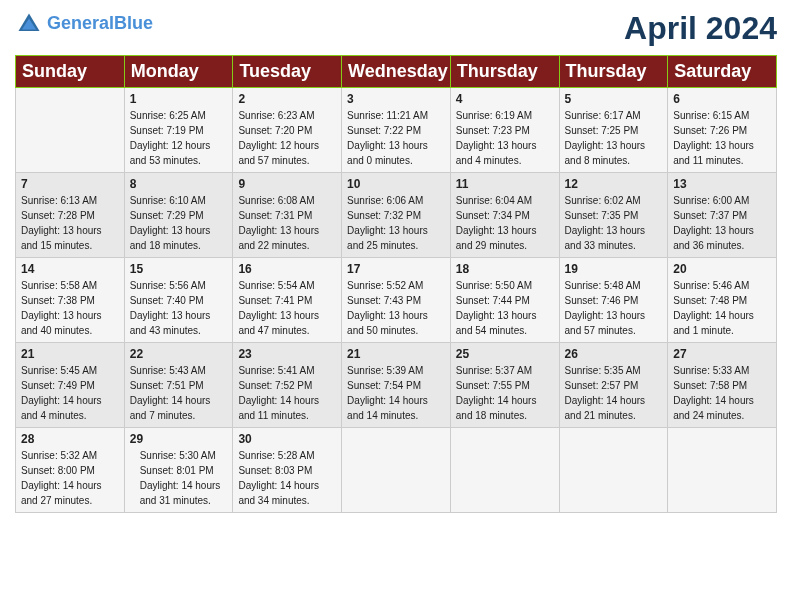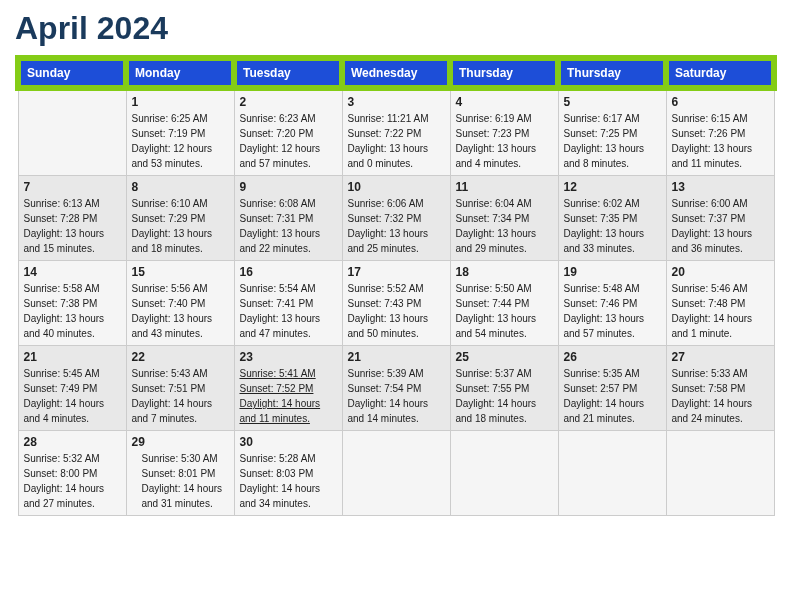--- a/index.html
+++ b/index.html
@@ -49,27 +49,27 @@
     .location {
       font-size: 14px;
       color: #333;
     }
     table {
       width: 100%;
       border-collapse: collapse;
       table-layout: fixed;
     }
     thead tr th {
-      background-color: #1d4ed8;
+      background-color: #7f1d1d;
       color: #fff;
       text-align: left;
       padding: 5px 6px;
-      font-size: 12px;
+      font-size: 18px;
       font-weight: bold;
-      border: 6px solid #84cc16;
+      border: 1px solid #84cc16;
     }
     tbody tr td {
       border: 1px solid #ccc;
       vertical-align: top;
       padding: 4px 5px;
       font-size: 10px;
       color: #222;
       height: 78px;
     }
     tbody tr:nth-child(odd) td {
@@ -85,20 +85,29 @@
     }
     .day-info {
       line-height: 1.5;
     }
   </style>
 </head>
 <body>
 
 <div class="container">
   <div class="header-row">
+    <div class="logo">
+      <svg class="logo-icon" viewBox="0 0 40 40">
+        <polygon points="20,5 35,30 5,30" fill="#2e6da4"></polygon>
+        <polygon points="20,12 30,28 10,28" fill="#4a90d9"></polygon>
+      </svg>
+      <div class="logo-text">
+        <div><span>General</span><span style="color:#4a90d9">Blue</span></div>
+      </div>
+    </div>
     <div class="title-block">
       <div class="month-title">April 2024</div>
     </div>
   </div>
 
   <table>
     <thead>
       <tr>
         <th>Sunday</th>
         <th>Monday</th>
@@ -267,21 +276,21 @@
           </td>
           <td>
             <div class="day-number">22</div>
             <div class="day-info" style="white-space: pre-line;">Sunrise: 5:43 AM
 Sunset: 7:51 PM
 Daylight: 14 hours
 and 7 minutes.</div>
           </td>
           <td>
             <div class="day-number">23</div>
-            <div class="day-info" style="white-space: pre-line; text-decoration: underline;">Sunrise: 5:41 AM
+            <div class="day-info" style="white-space: pre-line;">Sunrise: 5:41 AM
 Sunset: 7:52 PM
 Daylight: 14 hours
 and 11 minutes.</div>
           </td>
           <td>
             <div class="day-number">21</div>
             <div class="day-info" style="white-space: pre-line;">Sunrise: 5:39 AM
 Sunset: 7:54 PM
 Daylight: 14 hours
 and 14 minutes.</div>

